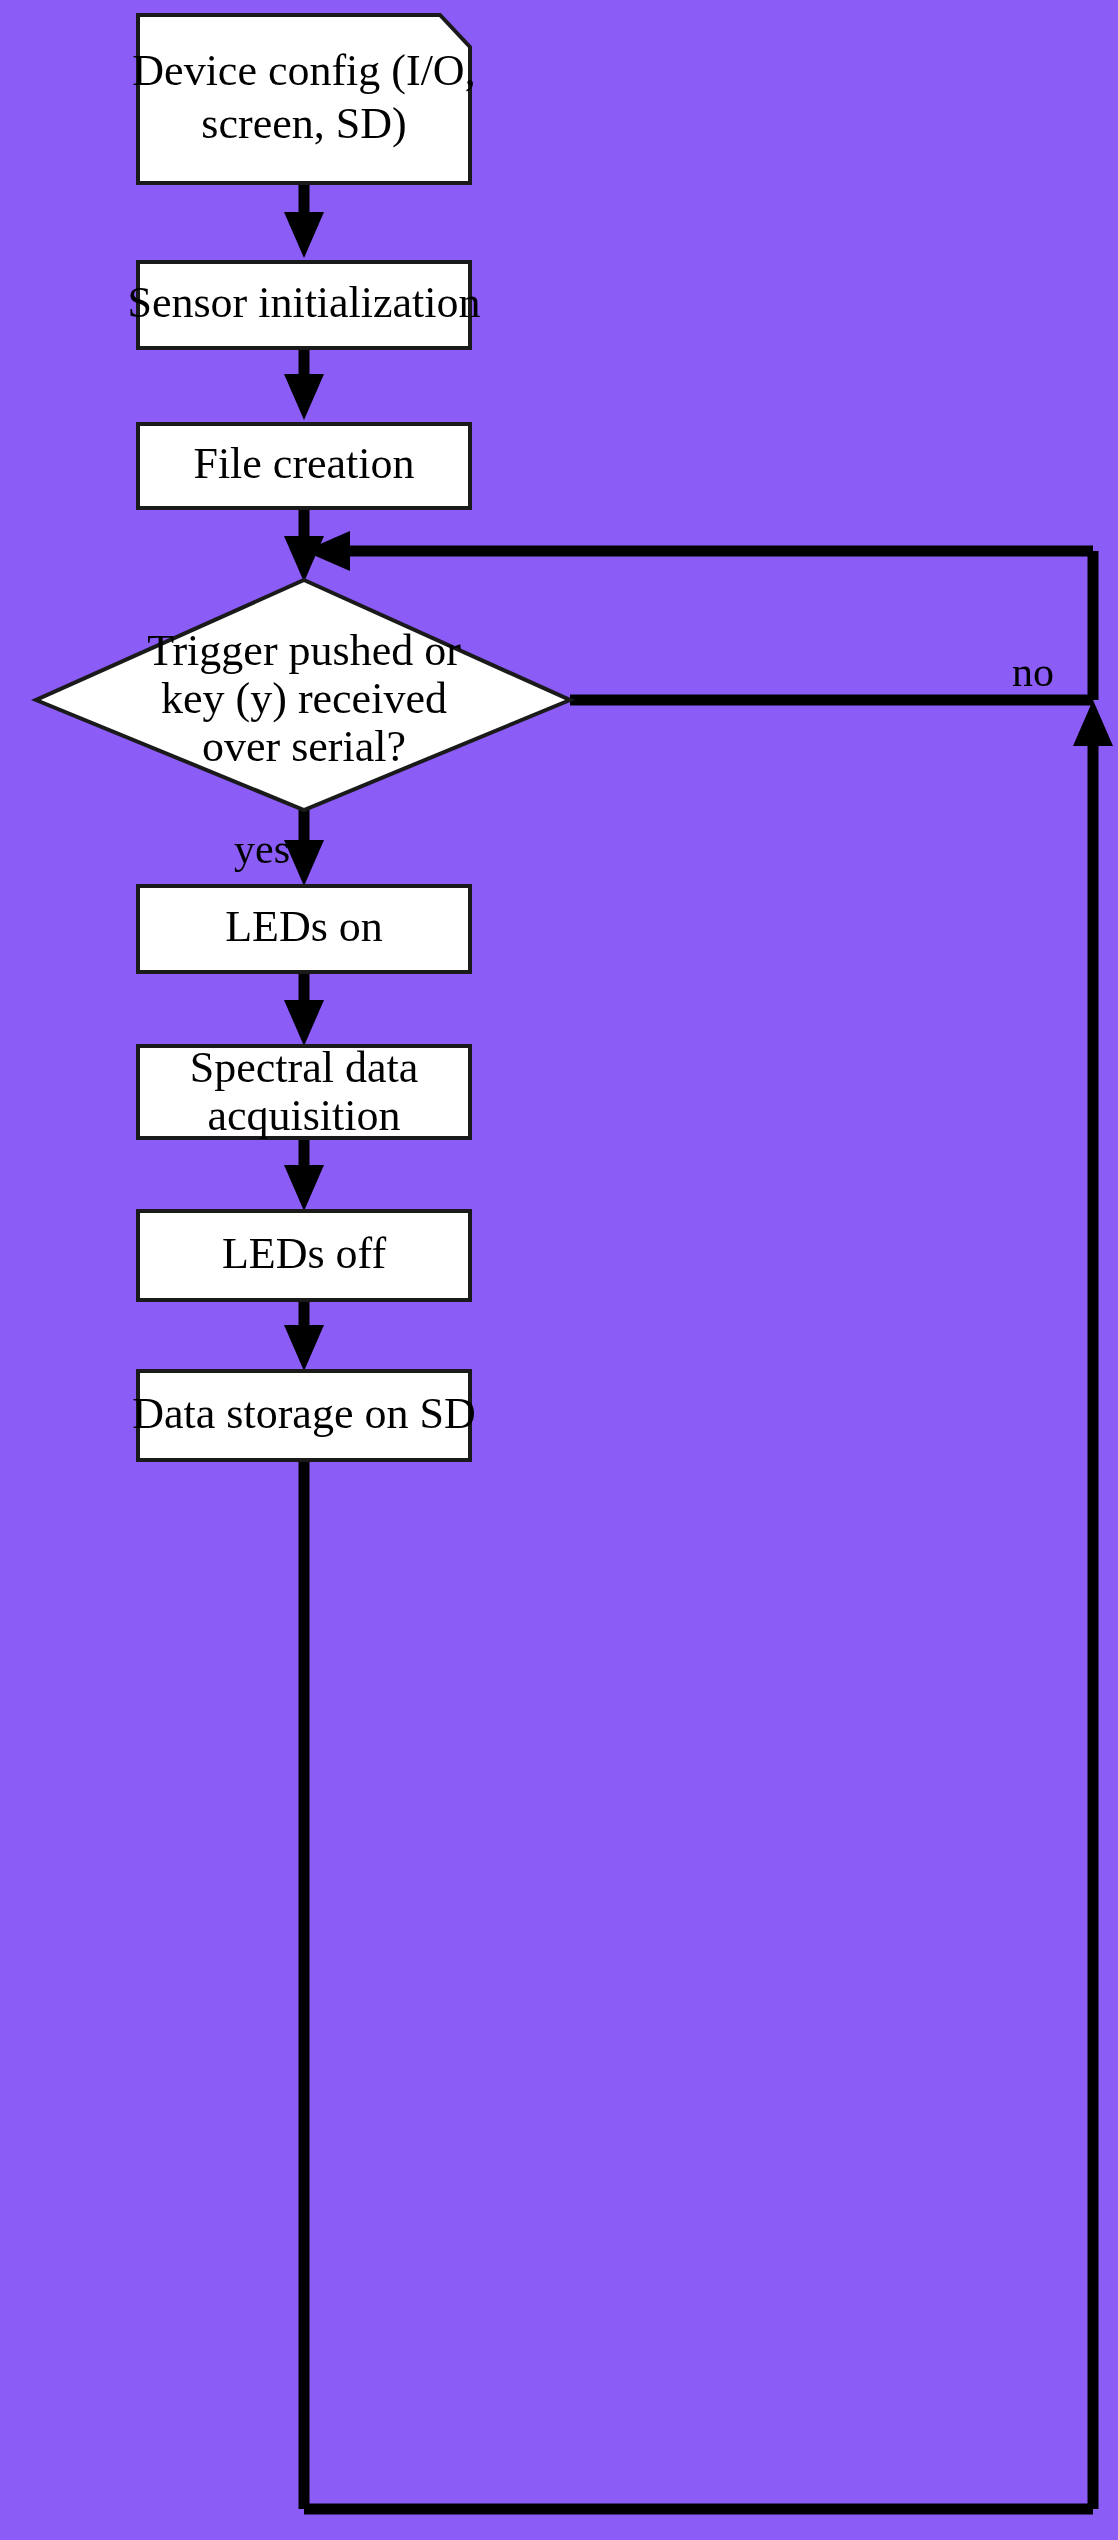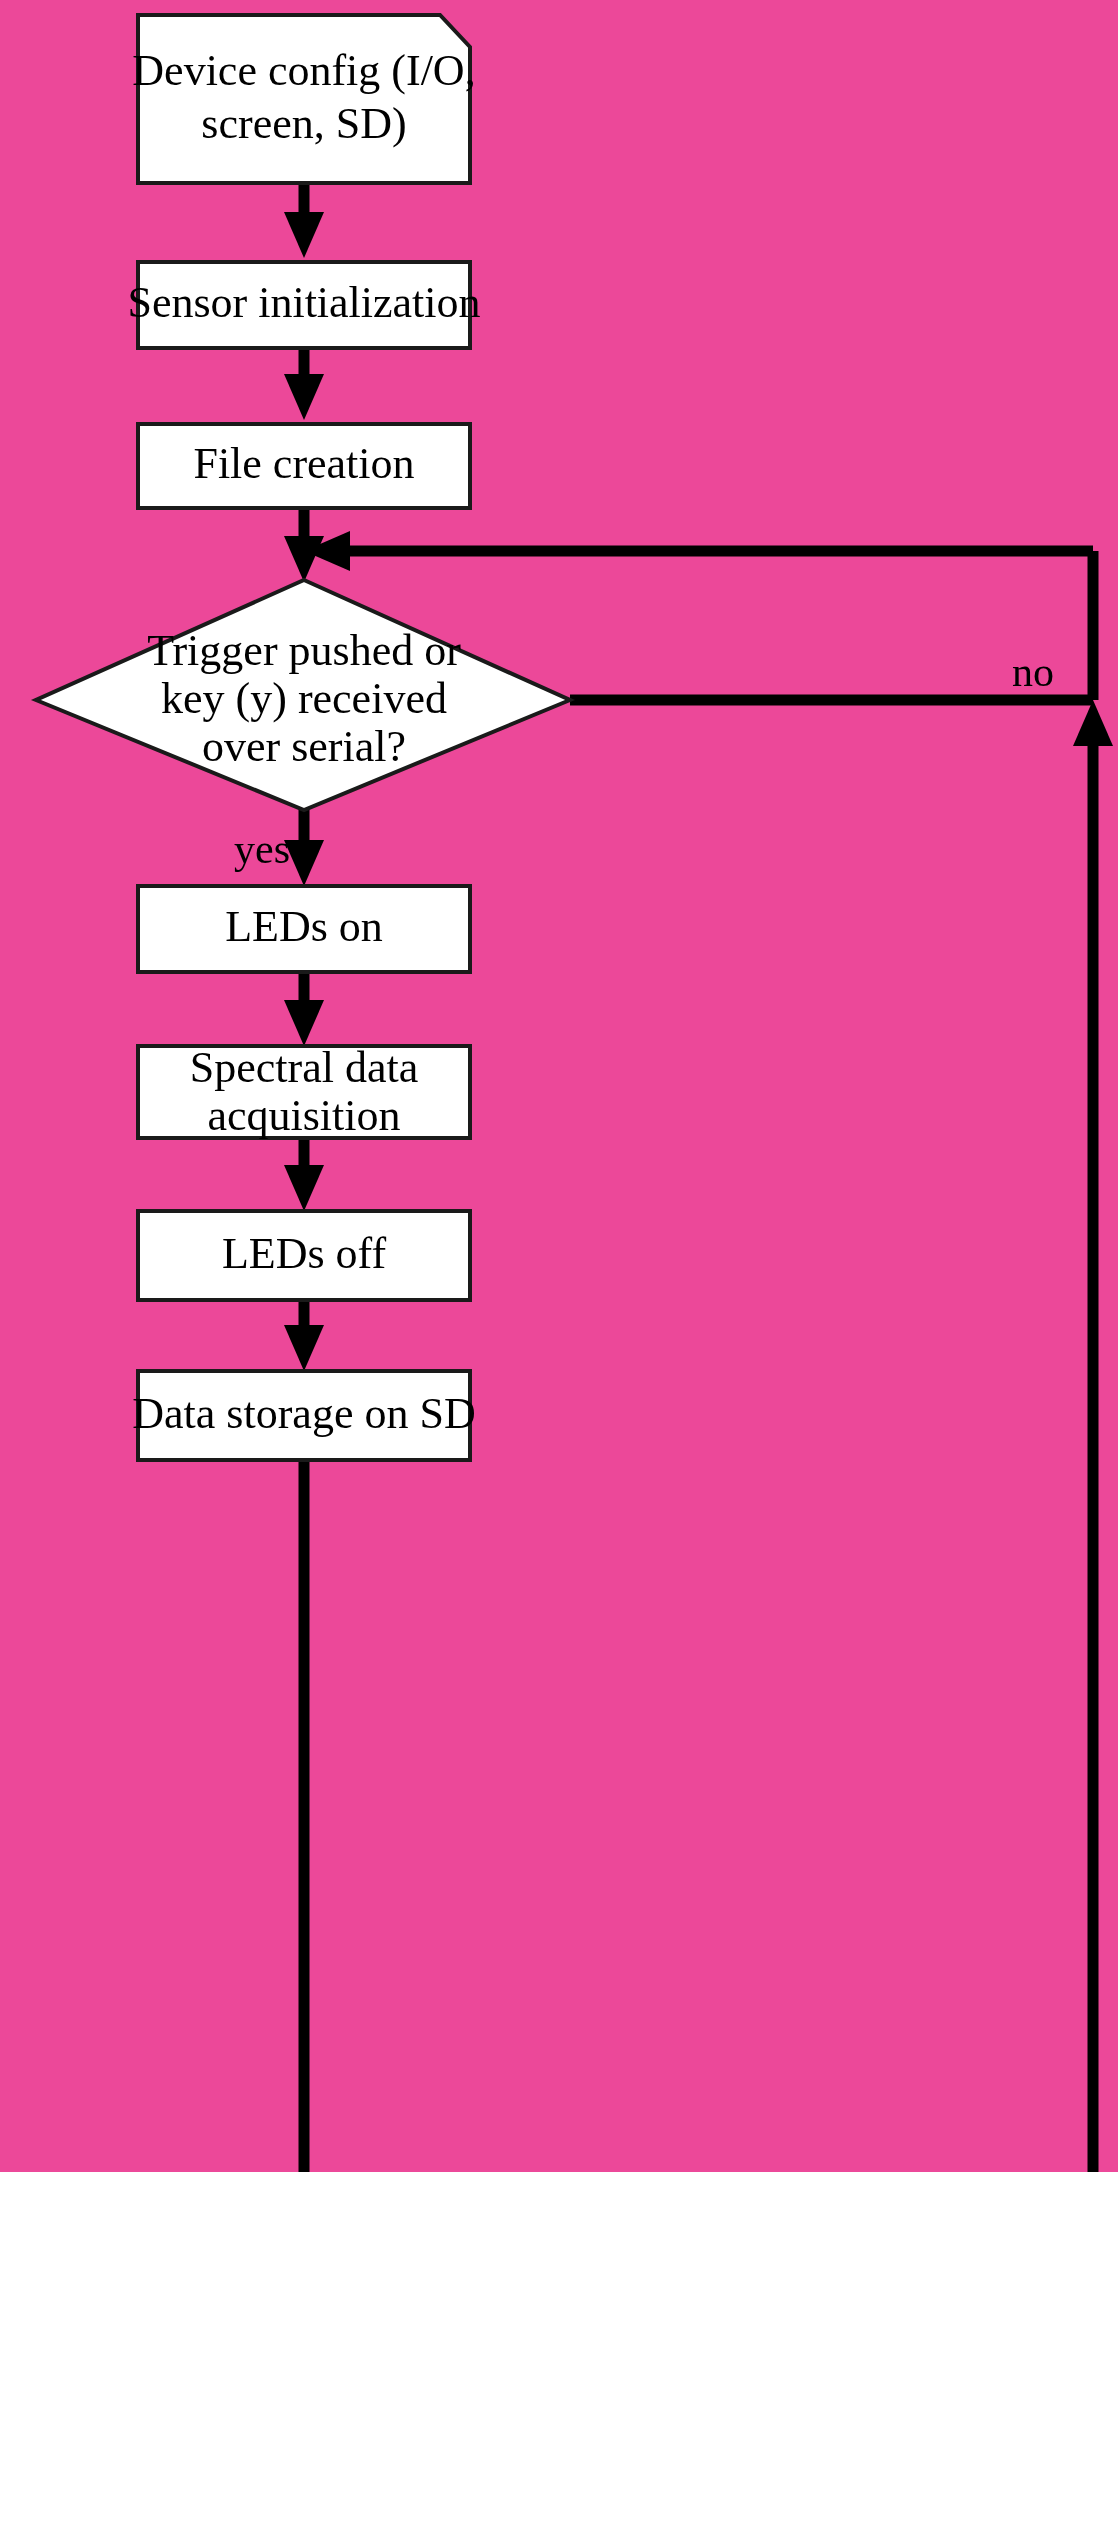--- a/index.html
+++ b/index.html
@@ -8,22 +8,22 @@
     padding: 0;
     background: #ffffff;
   }
   body {
     font-family: "Liberation Serif", "DejaVu Serif", serif;
     color: #000000;
   }
   #page {
     position: relative;
     width: 1118px;
-    height: 2172px;
-    background: #ec4899;
+    height: 2540px;
+    background: #8b5cf6;
     overflow: hidden;
   }
   #flow-svg {
     position: absolute;
     left: 0;
     top: 0;
     width: 1118px;
     height: 2540px;
     display: block;
   }

